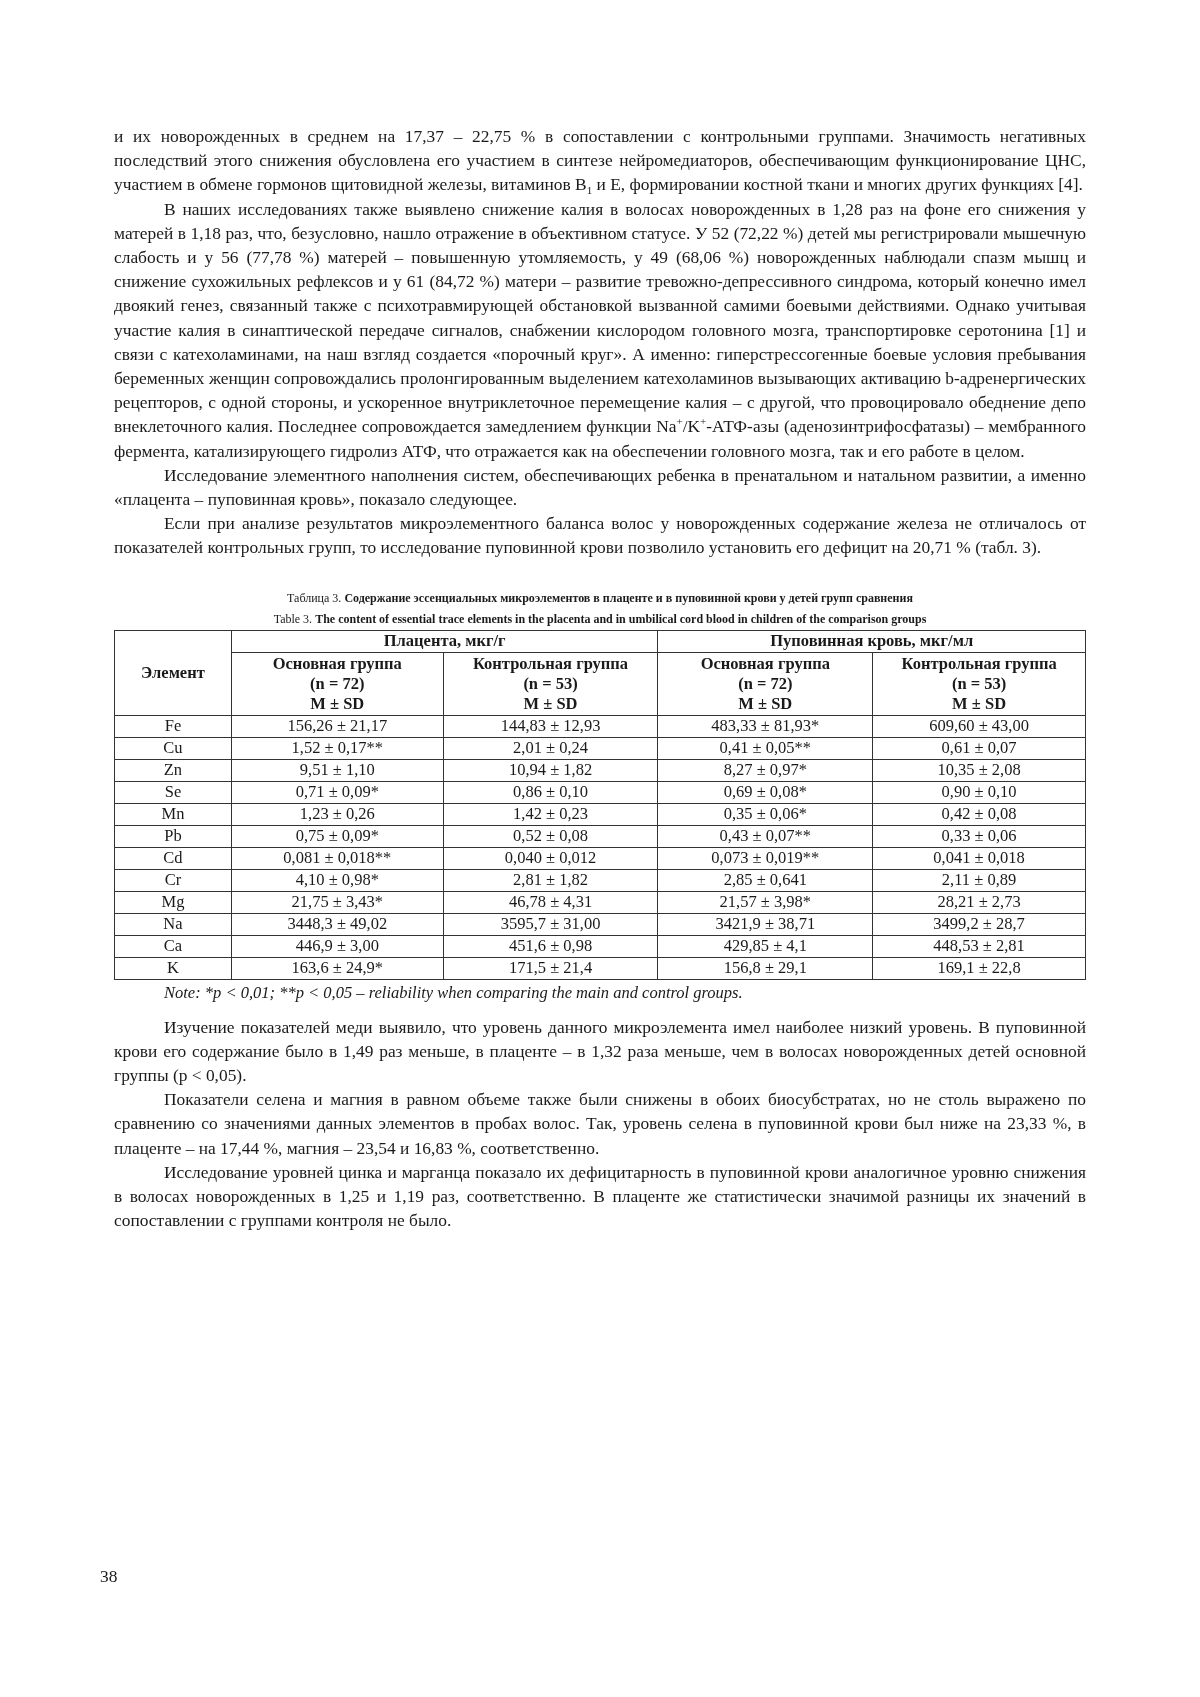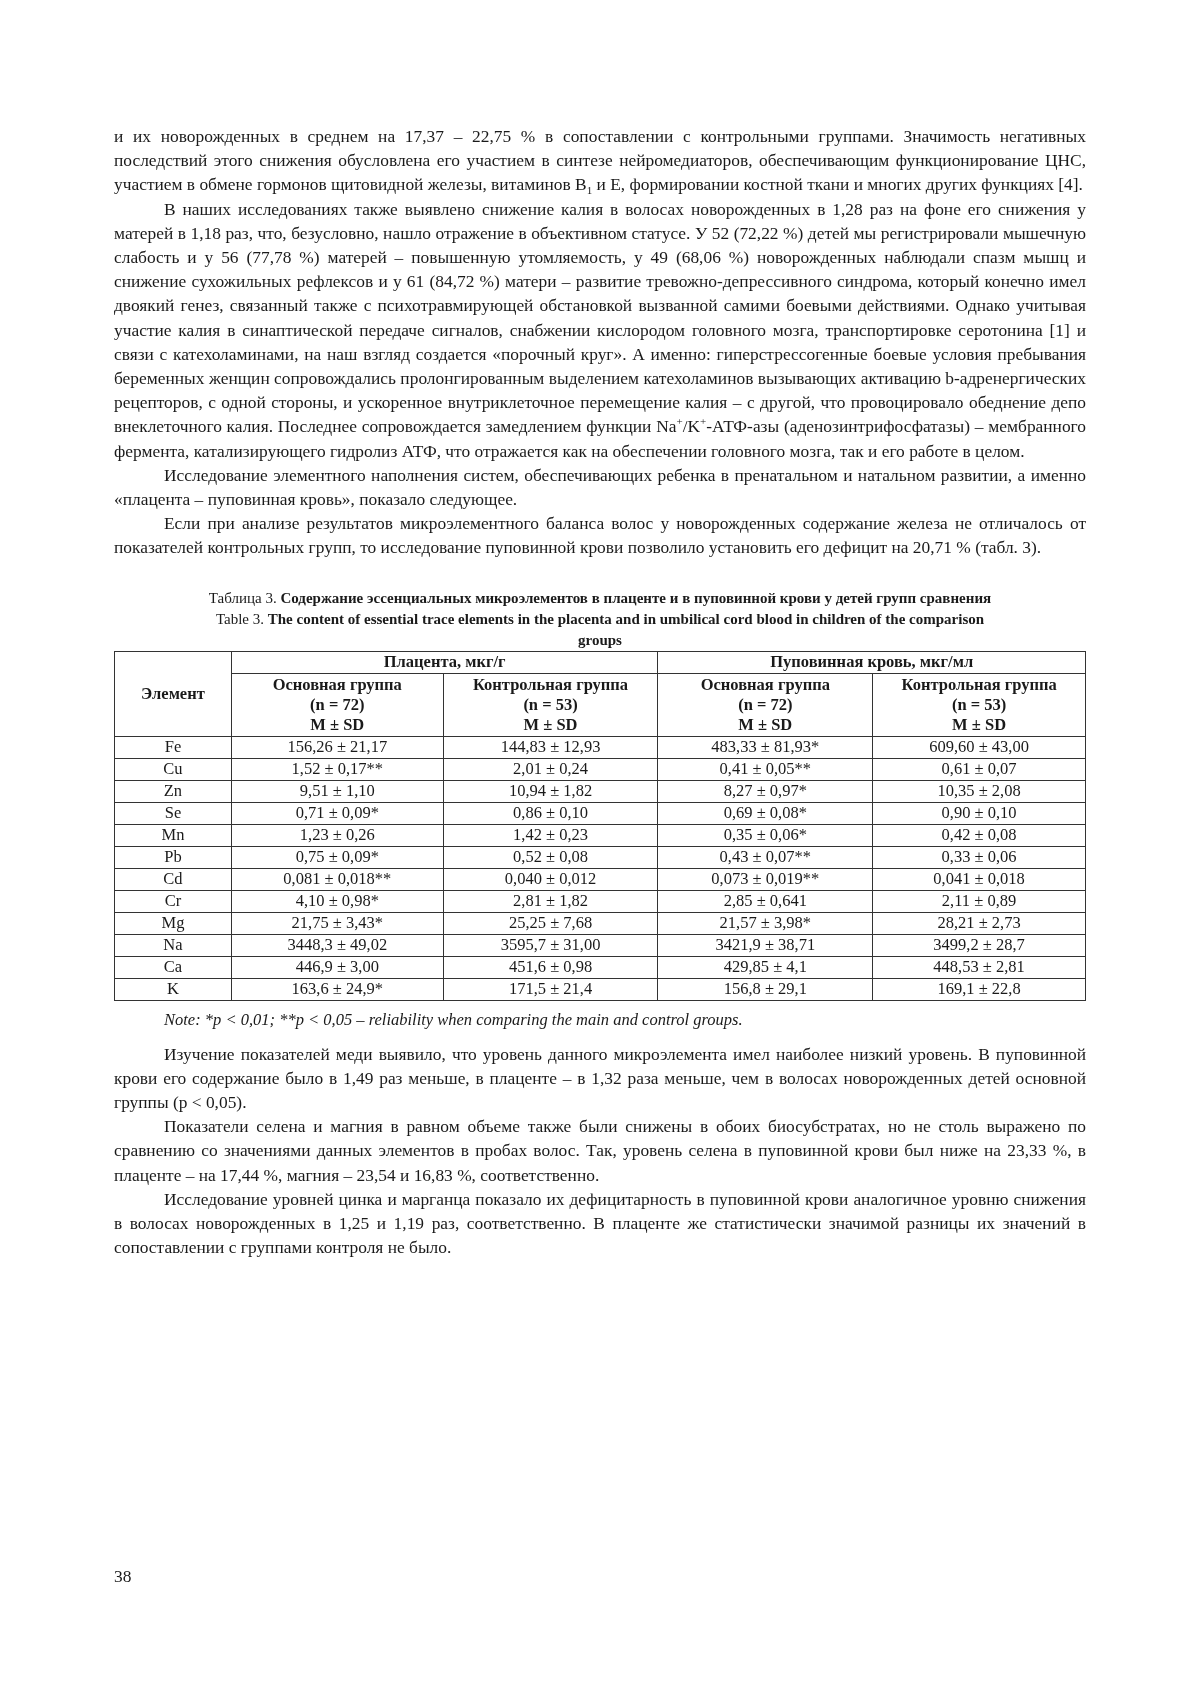--- a/index.html
+++ b/index.html
@@ -2,30 +2,30 @@
 <html><head>
 <meta charset="utf-8">
 <style>
   html, body { margin: 0; padding: 0; background: #ffffff; }
   body { width: 1200px; height: 1697px; position: relative; overflow: hidden; color: #1a1a1a;
          font-family: "Liberation Serif", "DejaVu Serif", serif; }
   .page { position: absolute; left: 114px; top: 124px; width: 972px; }
   p.para { margin: 0; font-size: 17.4px; line-height: 24.2px; text-align: justify; text-align-last: left; }
   p.indent { text-indent: 50px; }
   sub, sup { font-size: 11px; line-height: 0; }
-  .caption { text-align: center; font-size: 15px; line-height: 21px; margin-top: 28px; }
+  .caption { text-align: center; font-size: 12px; line-height: 21px; margin-top: 28px; }
   .caption b { font-weight: bold; }
   table.data { border-collapse: collapse; width: 972px; margin-top: 0px; font-size: 16.5px; }
   table.data td, table.data th { border: 1px solid #333; text-align: center; padding: 0 2px; height: 21px; line-height: 20px; }
   table.data th { font-weight: bold; }
   table.data th.grp { line-height: 20px; padding: 1px 2px; }
   table.data tr.row td { height: 21px; }
   .note { font-style: italic; font-size: 16.5px; line-height: 21px; margin-left: 50px; margin-top: 2px; }
   .after { margin-top: 12px; }
-  .pagenum { position: absolute; left: 114px; top: 1566px; font-size: 17.4px; }
+  .pagenum { position: absolute; left: 100px; top: 1566px; font-size: 17.4px; }
 </style>
 </head>
 <body>
 
 <div class="page">
 
   <p class="para"><span>и их новорожденных в среднем на 17,37 – 22,75 % в сопоставлении с контрольными группами. Значимость негативных последствий этого снижения обусловлена его участием в синтезе нейромедиаторов, обеспечивающим функционирование ЦНС, участием в обмене гормонов щитовидной железы, витаминов B</span><sub>1</sub><span> и E, формировании костной ткани и многих других функциях [4].</span></p>
 
   <p class="para indent"><span>В наших исследованиях также выявлено снижение калия в волосах новорожденных в 1,28 раз на фоне его снижения у матерей в 1,18 раз, что, безусловно, нашло отражение в объективном статусе. У 52 (72,22 %) детей мы регистрировали мышечную слабость и у 56 (77,78 %) матерей – повышенную утомляемость, у 49 (68,06 %) новорожденных наблюдали спазм мышц и снижение сухожильных рефлексов и у 61 (84,72 %) матери – развитие тревожно-депрессивного синдрома, который конечно имел двоякий генез, связанный также с психотравмирующей обстановкой вызванной самими боевыми действиями. Однако учитывая участие калия в синаптической передаче сигналов, снабжении кислородом головного мозга, транспортировке серотонина [1] и связи с катехоламинами, на наш взгляд создается «порочный круг». А именно: гиперстрессогенные боевые условия пребывания беременных женщин сопровождались пролонгированным выделением катехоламинов вызывающих активацию b-адренергических рецепторов, с одной стороны, и ускоренное внутриклеточное перемещение калия – с другой, что провоцировало обеднение депо внеклеточного калия. Последнее сопровождается замедлением функции Na</span><sup>+</sup><span>/K</span><sup>+</sup><span>-АТФ-азы (аденозинтрифосфатазы) – мембранного фермента, катализирующего гидролиз АТФ, что отражается как на обеспечении головного мозга, так и его работе в целом.</span></p>
 
@@ -127,21 +127,21 @@
         <tr class="row">
           <td>Cr</td>
           <td>4,10 ± 0,98*</td>
           <td>2,81 ± 1,82</td>
           <td>2,85 ± 0,641</td>
           <td>2,11 ± 0,89</td>
         </tr>
         <tr class="row">
           <td>Mg</td>
           <td>21,75 ± 3,43*</td>
-          <td>25,25 ± 7,68</td>
+          <td>46,78 ± 4,31</td>
           <td>21,57 ± 3,98*</td>
           <td>28,21 ± 2,73</td>
         </tr>
         <tr class="row">
           <td>Na</td>
           <td>3448,3 ± 49,02</td>
           <td>3595,7 ± 31,00</td>
           <td>3421,9 ± 38,71</td>
           <td>3499,2 ± 28,7</td>
         </tr>
@@ -155,21 +155,21 @@
         <tr class="row">
           <td>K</td>
           <td>163,6 ± 24,9*</td>
           <td>171,5 ± 21,4</td>
           <td>156,8 ± 29,1</td>
           <td>169,1 ± 22,8</td>
         </tr>
       </tbody>
   </table>
 
-  <div class="note" style="margin-top:8px">Note: *p &lt; 0,01; **p &lt; 0,05 – reliability when comparing the main and control groups.</div>
+  <div class="note" style="margin-top:2px">Note: *p &lt; 0,01; **p &lt; 0,05 – reliability when comparing the main and control groups.</div>
 
   <div class="after">
     <p class="para indent">Изучение показателей меди выявило, что уровень данного микроэлемента имел наиболее низкий уровень. В пуповинной крови его содержание было в 1,49 раз меньше, в плаценте – в 1,32 раза меньше, чем в волосах новорожденных детей основной группы (p &lt; 0,05).</p>
     <p class="para indent">Показатели селена и магния в равном объеме также были снижены в обоих биосубстратах, но не столь выражено по сравнению со значениями данных элементов в пробах волос. Так, уровень селена в пуповинной крови был ниже на 23,33 %, в плаценте – на 17,44 %, магния – 23,54 и 16,83 %, соответственно.</p>
     <p class="para indent">Исследование уровней цинка и марганца показало их дефицитарность в пуповинной крови аналогичное уровню снижения в волосах новорожденных в 1,25 и 1,19 раз, соответственно. В плаценте же статистически значимой разницы их значений в сопоставлении с группами контроля не было.</p>
   </div>
 </div>
 
 <div class="pagenum">38</div>
 

